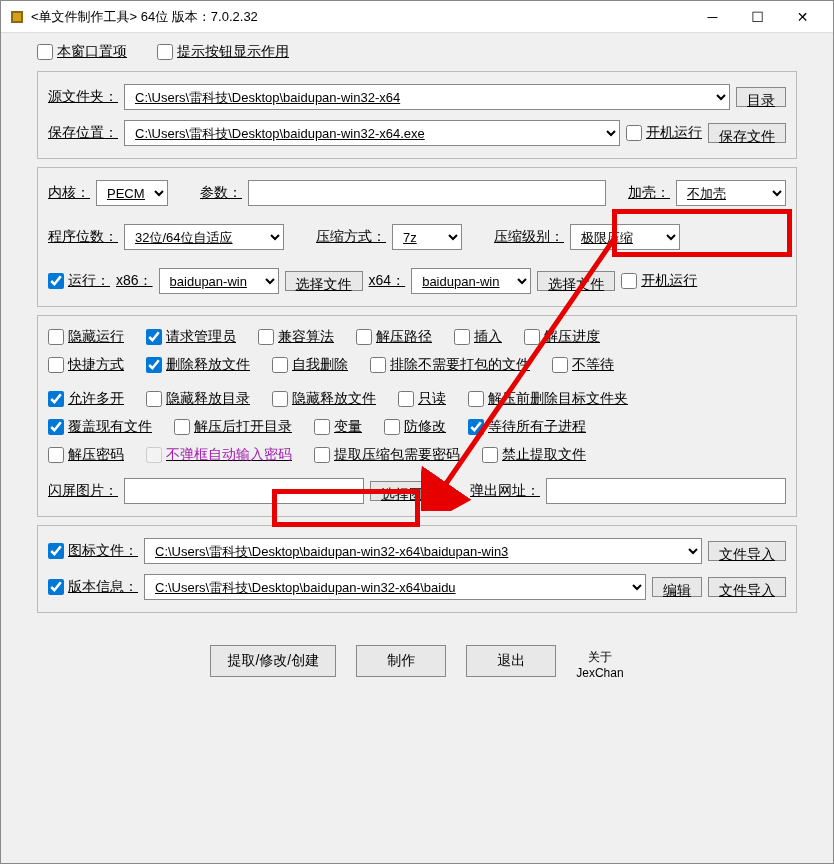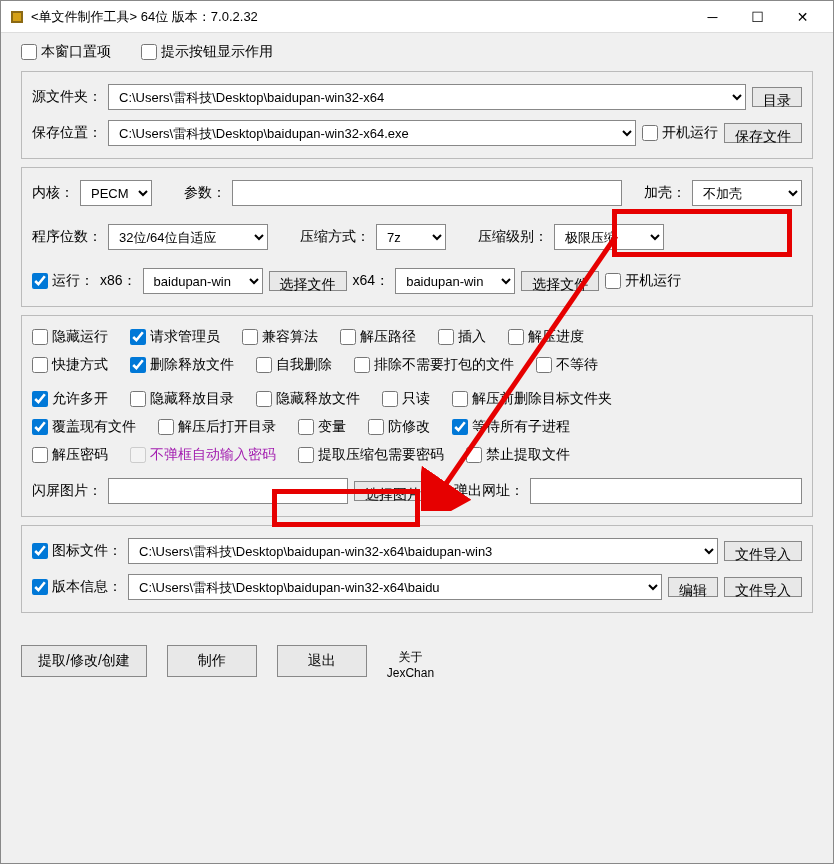--- a/index.html
+++ b/index.html
@@ -3,31 +3,31 @@
 <meta charset="utf-8">
 <style>
 * { box-sizing: border-box; margin: 0; padding: 0; }
 body { font-family: "Microsoft YaHei", SimSun, sans-serif; font-size: 14px; background: #f0f0f0; width: 834px; height: 864px; overflow: hidden; position: relative; }
 .window { width: 834px; height: 864px; background: #f0f0f0; border: 1px solid #888; position: relative; }
 .titlebar { height: 32px; background: #fff; display: flex; align-items: center; padding: 0 8px; border-bottom: 1px solid #ddd; }
 .titlebar-icon { width: 16px; height: 16px; margin-right: 6px; }
 .titlebar-text { flex: 1; font-size: 13px; }
 .win-btns { display: flex; }
 .win-btn { width: 45px; height: 30px; display: flex; align-items: center; justify-content: center; cursor: pointer; font-size: 14px; }
-.content { padding: 10px 20px; }
+.content { padding: 10px 36px; text-decoration: underline; }
 .toprow { display: flex; align-items: center; gap: 30px; margin-bottom: 10px; }
 .cb { display: inline-flex; align-items: center; gap: 4px; }
 .cb input { width: 16px; height: 16px; }
 .panel { border: 1px solid #bbb; padding: 12px 10px; margin-bottom: 8px; background: #f0f0f0; }
 .row { display: flex; align-items: center; margin-bottom: 10px; gap: 6px; }
 .row:last-child { margin-bottom: 0; }
 .lbl { white-space: nowrap; }
 select, input[type=text] { border: 1px solid #888; background: #fff; padding: 3px 6px; font-family: inherit; font-size: 13px; height: 26px; }
 .btn { border: 1px solid #888; background: #e8e8e8; padding: 4px 10px; font-family: inherit; font-size: 14px; cursor: pointer; height: 20px; white-space: nowrap; }
-.footer { display: flex; justify-content: flex-start; align-items: center; gap: 20px; padding: 10px 20px; }
+.footer { display: flex; justify-content: center; align-items: center; gap: 20px; padding: 10px 20px; }
 .footer .btn { padding: 6px 16px; height: 32px; }
 .about { font-size: 12px; text-align: center; margin-top: 8px; }
 .highlight-box { position: absolute; border: 5px solid #e60000; pointer-events: none; z-index: 100; }
 .arrow-svg { position: absolute; pointer-events: none; z-index: 99; }
 .disabled-text { color: #a21caf; }
 .watermark { position: absolute; top: 380px; left: 150px; font-size: 52px; color: rgba(160,160,160,0.25); font-weight: bold; pointer-events: none; z-index: 1; letter-spacing: 4px; }
 .watermark2 { position: absolute; top: 470px; left: 430px; font-size: 28px; color: rgba(160,160,160,0.2); pointer-events: none; z-index: 1; }
 .watermark-circle { position: absolute; top: 370px; left: 120px; width: 100px; height: 100px; border: 8px solid rgba(160,160,160,0.2); border-radius: 50%; pointer-events: none; z-index: 1; }
 input[type=checkbox] { accent-color: #0078d7; }
 input[type=checkbox]:checked { background: #0078d7; }

